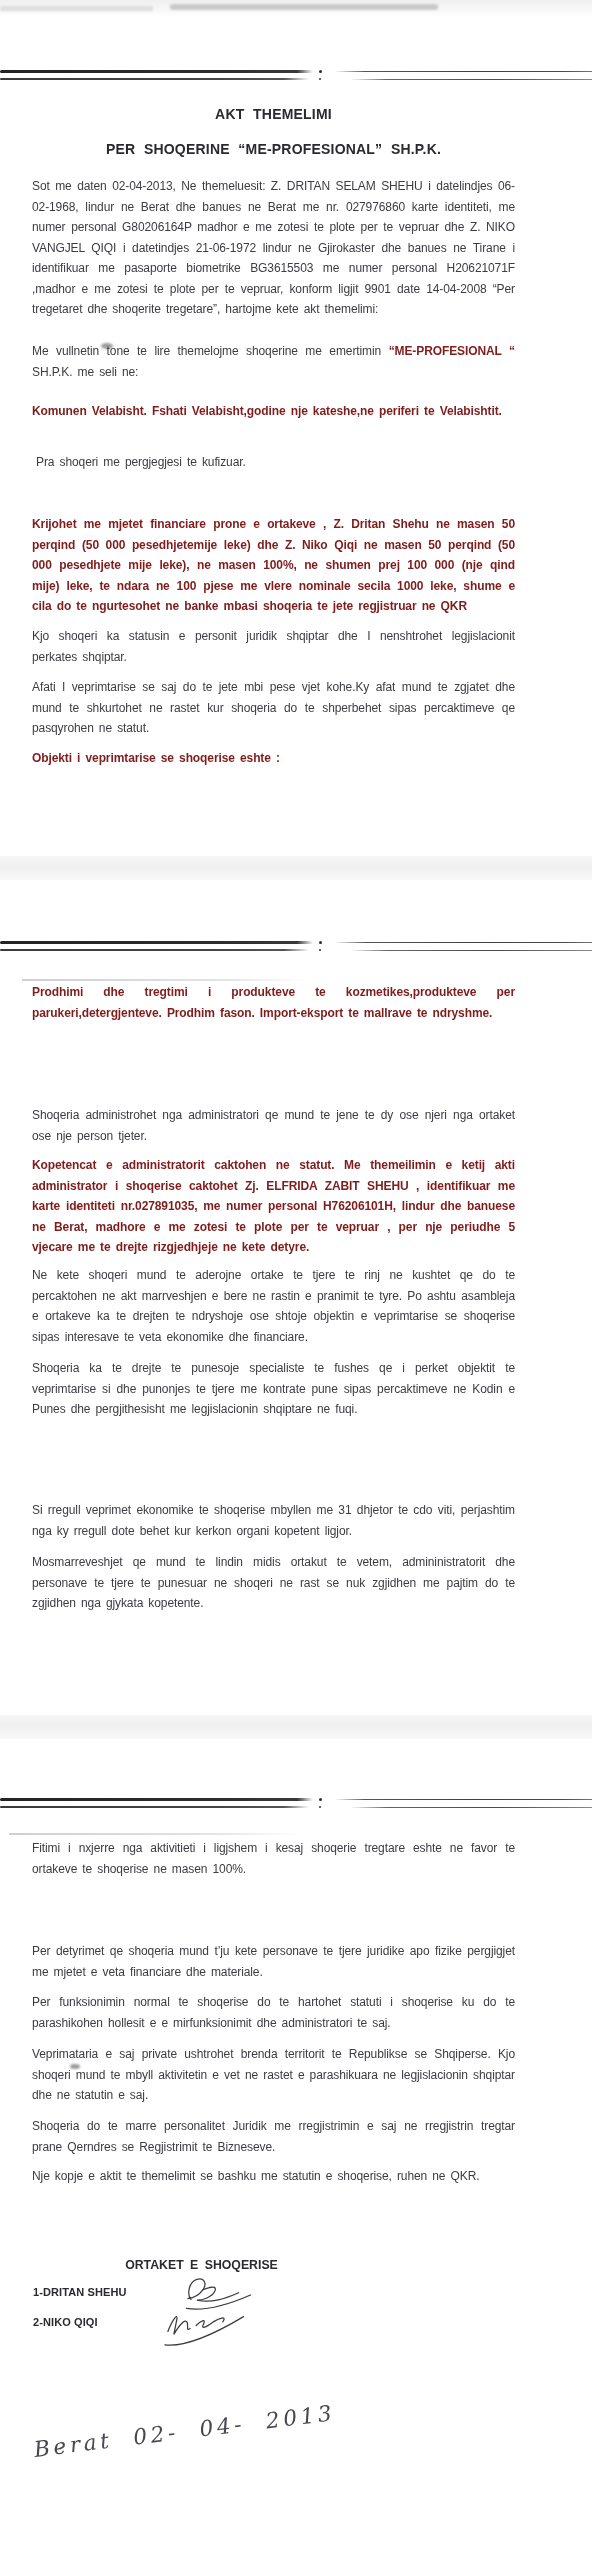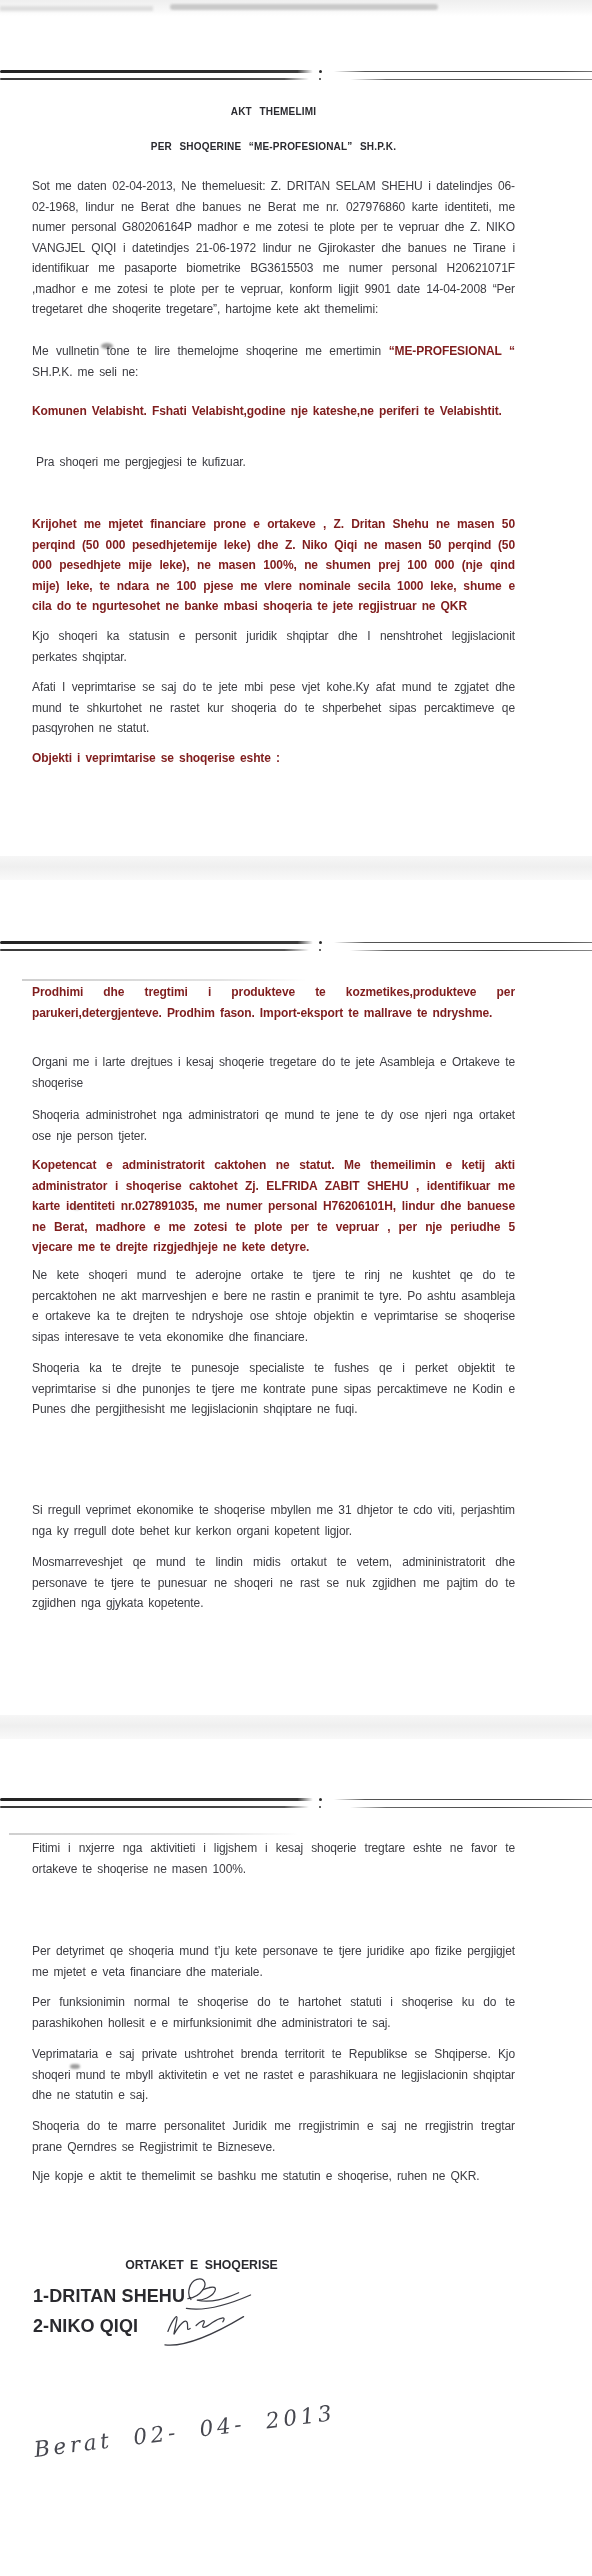--- a/index.html
+++ b/index.html
@@ -33,36 +33,36 @@
   .sep .dot2{position:absolute;left:319px;top:8.2px;width:2.2px;height:2.2px;background:#333;border-radius:50%;}
   .faint-band{
     position:absolute;left:0;width:593px;height:24px;
     background:linear-gradient(to bottom,#f6f6f6,#efefef 45%,#f9f9f9);
   }
   .faint-line{position:absolute;height:1.5px;background:linear-gradient(to right,#cfcfcf,#e3e3e3 70%,transparent);filter:blur(0.3px);}
   .blot{position:absolute;background:#9a9a9a;border-radius:50%;filter:blur(0.9px);}
   
   .t1,.t2{
     position:absolute;left:32px;width:483px;text-align:center;
-    font-weight:700;color:#2a2a2f;font-size:10px;
+    font-weight:700;color:#2a2a2f;font-size:14px;
     word-spacing:4.5px;letter-spacing:0.2px;white-space:nowrap;
   }
   .para{
     position:absolute;left:32px;width:483px;
     font-size:12px;line-height:20.5px;color:#3c3c42;
     text-align:justify;word-spacing:1.9px;letter-spacing:-0.1px;
     margin:0;
   }
   .bold,.para b{font-weight:700;color:#7f1d1d;}
   .center-head{
     position:absolute;left:112px;width:179px;text-align:center;
     font-weight:700;font-size:12.3px;color:#2a2a2f;word-spacing:3px;white-space:nowrap;
   }
   .partner{
-    position:absolute;left:33px;font-weight:700;font-size:18px;color:#2a2a2f;
+    position:absolute;left:33px;font-weight:700;font-size:11px;color:#2a2a2f;
     letter-spacing:0.1px;white-space:nowrap;
   }
   .sig{position:absolute;}
   .sig path{fill:none;stroke:#3b3c44;stroke-width:1.7;stroke-linecap:round;}
   .hand{
     position:absolute;left:34px;top:2437px;width:253px;
     font-family:"DejaVu Serif", serif;font-style:italic;
     font-size:21.6px;color:#46474f;letter-spacing:3.7px;word-spacing:10.4px;
     transform:rotate(-7deg);transform-origin:0 50%;white-space:nowrap;
   }
@@ -126,21 +126,20 @@
   <p class="para bold" style="top:514px">Krijohet me mjetet financiare prone e ortakeve , Z. Dritan Shehu ne masen 50 perqind (50 000 pesedhjetemije leke) dhe Z. Niko Qiqi ne masen 50 perqind (50 000 pesedhjete mije leke), ne masen 100%, ne shumen prej 100 000 (nje qind mije) leke, te ndara ne 100 pjese me vlere nominale secila 1000 leke, shume e cila do te ngurtesohet ne banke mbasi shoqeria te jete regjistruar ne QKR</p>
 
   <p class="para" style="top:626px">Kjo shoqeri ka statusin e personit juridik shqiptar dhe I nenshtrohet legjislacionit perkates shqiptar.</p>
 
   <p class="para" style="top:677px">Afati I veprimtarise se saj do te jete mbi pese vjet kohe.Ky afat mund te zgjatet dhe mund te shkurtohet ne rastet kur shoqeria do te shperbehet sipas percaktimeve qe pasqyrohen ne statut.</p>
 
   <p class="para bold" style="top:748px">Objekti i veprimtarise se shoqerise eshte :</p>
 
   <p class="para bold" style="top:982px">Prodhimi dhe tregtimi i produkteve te kozmetikes,produkteve per parukeri,detergjenteve. Prodhim fason. Import-eksport te mallrave te ndryshme.</p>
 
-  <p class="para" style="top:1052px">Organi me i larte drejtues i kesaj shoqerie tregetare do te jete Asambleja e Ortakeve te shoqerise</p>
 
   <p class="para" style="top:1105px">Shoqeria administrohet nga administratori qe mund te jene te dy ose njeri nga ortaket ose nje person tjeter.</p>
 
   <p class="para bold" style="top:1155px">Kopetencat e administratorit caktohen ne statut. Me themeilimin e ketij akti administrator i shoqerise caktohet Zj. ELFRIDA ZABIT SHEHU , identifikuar me karte identiteti nr.027891035, me numer personal H76206101H, lindur dhe banuese ne Berat, madhore e me zotesi te plote per te vepruar , per nje periudhe 5 vjecare me te drejte rizgjedhjeje ne kete detyre.</p>
 
   <p class="para" style="top:1265px">Ne kete shoqeri mund te aderojne ortake te tjere te rinj ne kushtet qe do te percaktohen ne akt marrveshjen e bere ne rastin e pranimit te tyre. Po ashtu asambleja e ortakeve ka te drejten te ndryshoje ose shtoje objektin e veprimtarise se shoqerise sipas interesave te veta ekonomike dhe financiare.</p>
 
   <p class="para" style="top:1358px">Shoqeria ka te drejte te punesoje specialiste te fushes qe i perket objektit te veprimtarise si dhe punonjes te tjere me kontrate pune sipas percaktimeve ne Kodin e Punes dhe pergjithesisht me legjislacionin shqiptare ne fuqi.</p>
 
 

